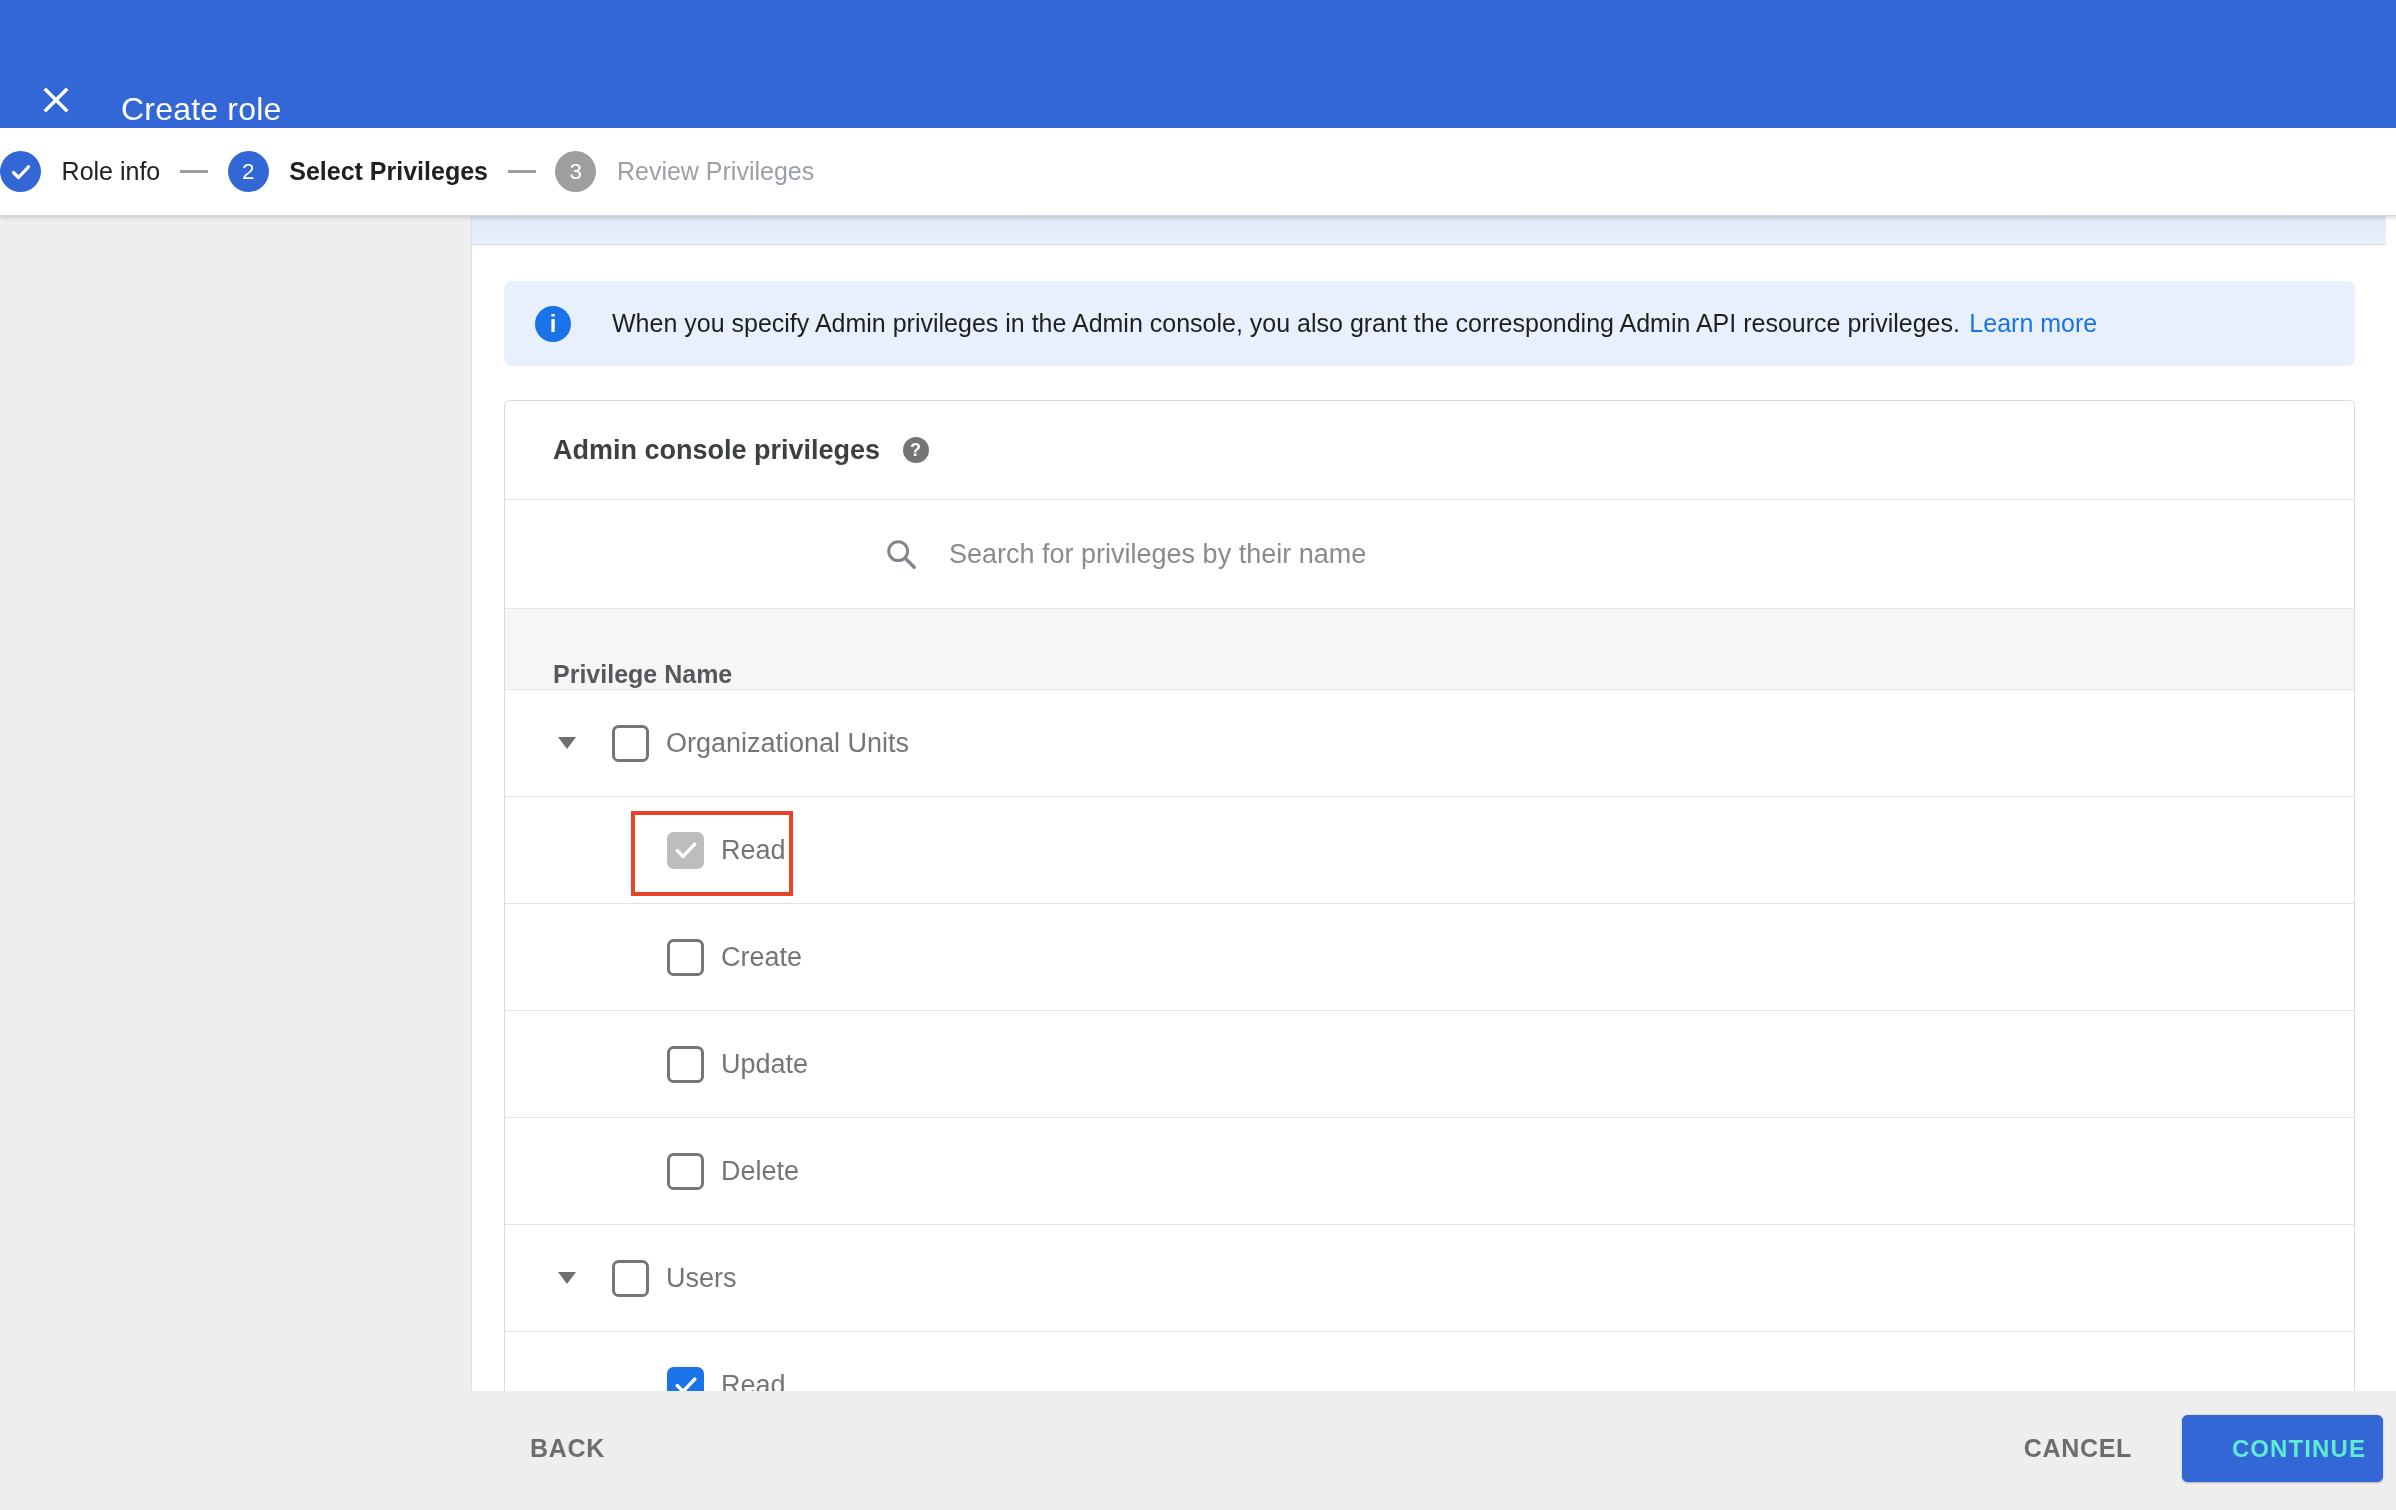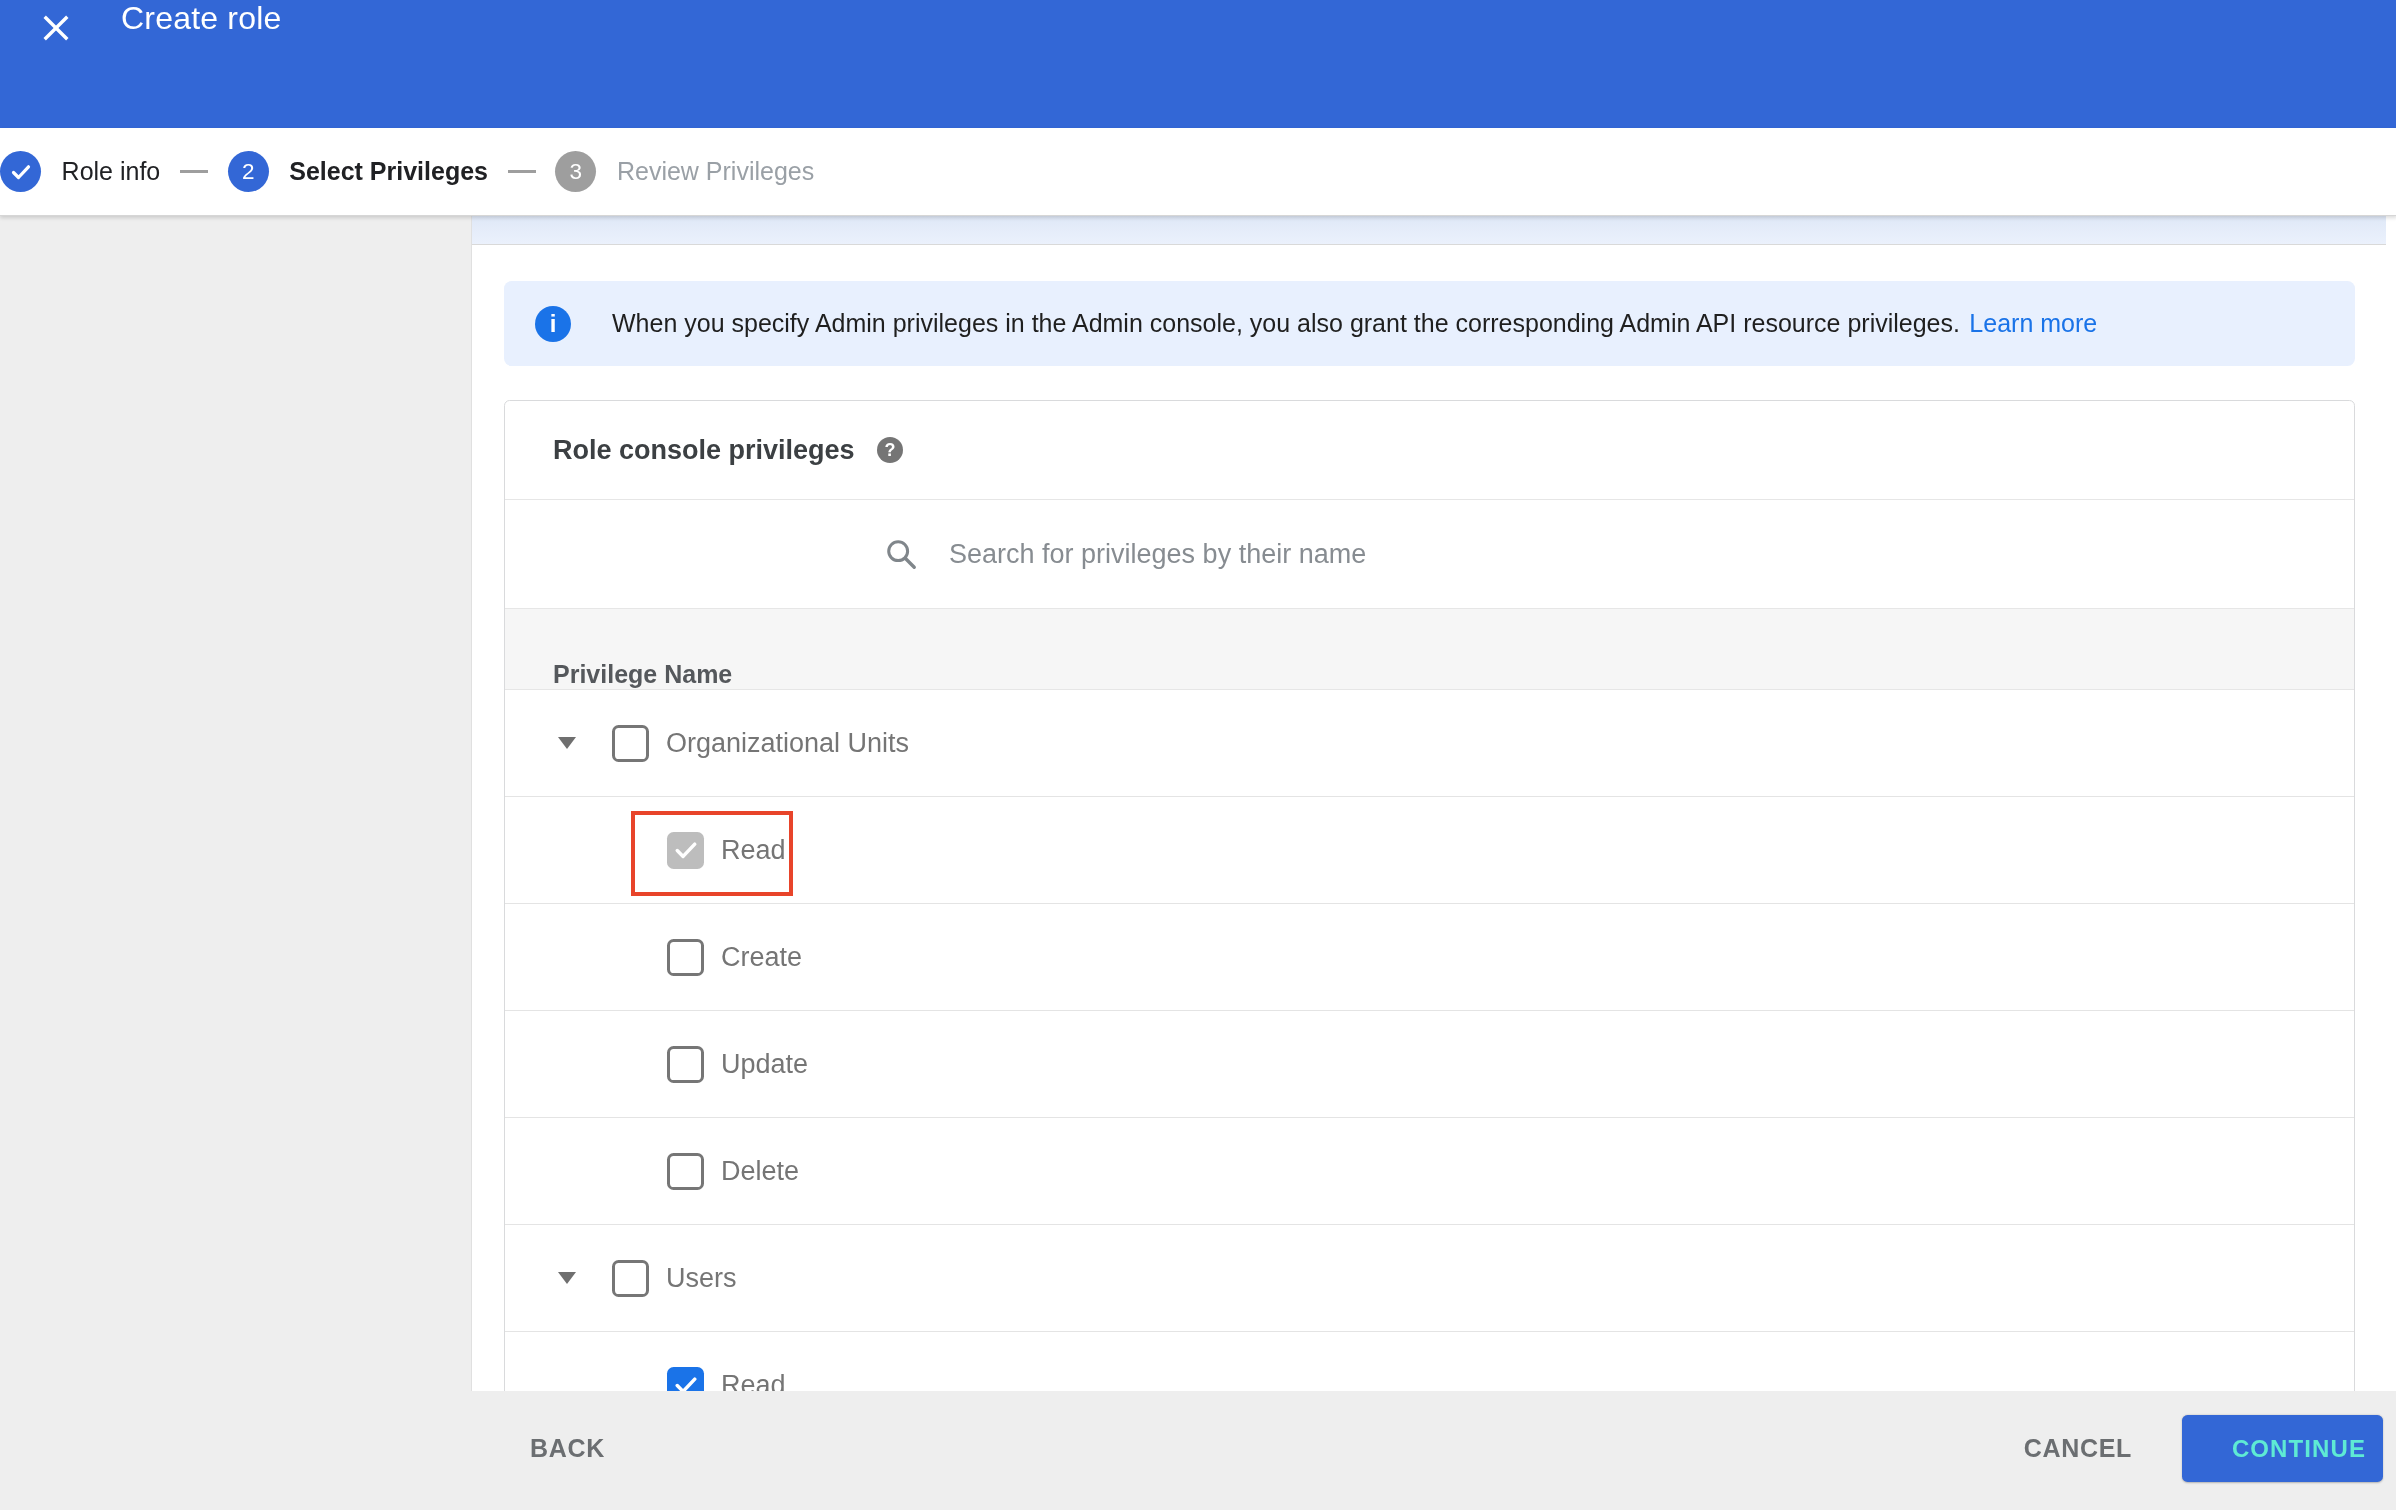--- a/index.html
+++ b/index.html
@@ -8,21 +8,21 @@
     font-family:"Liberation Sans","DejaVu Sans",sans-serif;
     background:#eeeeee;
     position:relative;
     color:#202124;
   }
 
   
   .topbar {
     position:absolute; left:0; top:0; width:2397px; height:128px;
     background:var(--header-blue,#3367d6);
-    display:flex; align-items:flex-start;
+    display:flex; align-items:flex-end;
   }
   .close-btn {
     width:56px; height:56px; margin-left:28px;
     display:flex; align-items:center; justify-content:center;
     cursor:pointer; background:none; border:none;
   }
   .topbar-title {
     color:#ffffff; font-size:32px; font-weight:400; margin-left:37px;
     letter-spacing:0.2px;
   }
@@ -194,21 +194,21 @@
   <div class="top-strip"></div>
 
   <div class="banner">
     <i class="info-icon">i</i>
     <span class="banner-text">When you specify Admin privileges in the Admin console, you also grant the corresponding Admin API resource privileges.</span>
     <a class="banner-link">Learn more</a>
   </div>
 
   <div class="card">
     <div class="card-title-row">
-      <span class="card-title">Role console privileges</span>
+      <span class="card-title">Admin console privileges</span>
       <span class="help-icon">?</span>
     </div>
     <div class="search-row">
       <span style="display:flex;">
         <svg width="34" height="34" viewBox="0 0 36 36">
           <circle cx="15" cy="15" r="10" fill="none" stroke="#80868b" stroke-width="3.2"></circle>
           <line x1="22.5" y1="22.5" x2="32" y2="32" stroke="#80868b" stroke-width="3.6" stroke-linecap="round"></line>
         </svg>
       </span>
       <input class="search-input" placeholder="Search for privileges by their name" style="">

